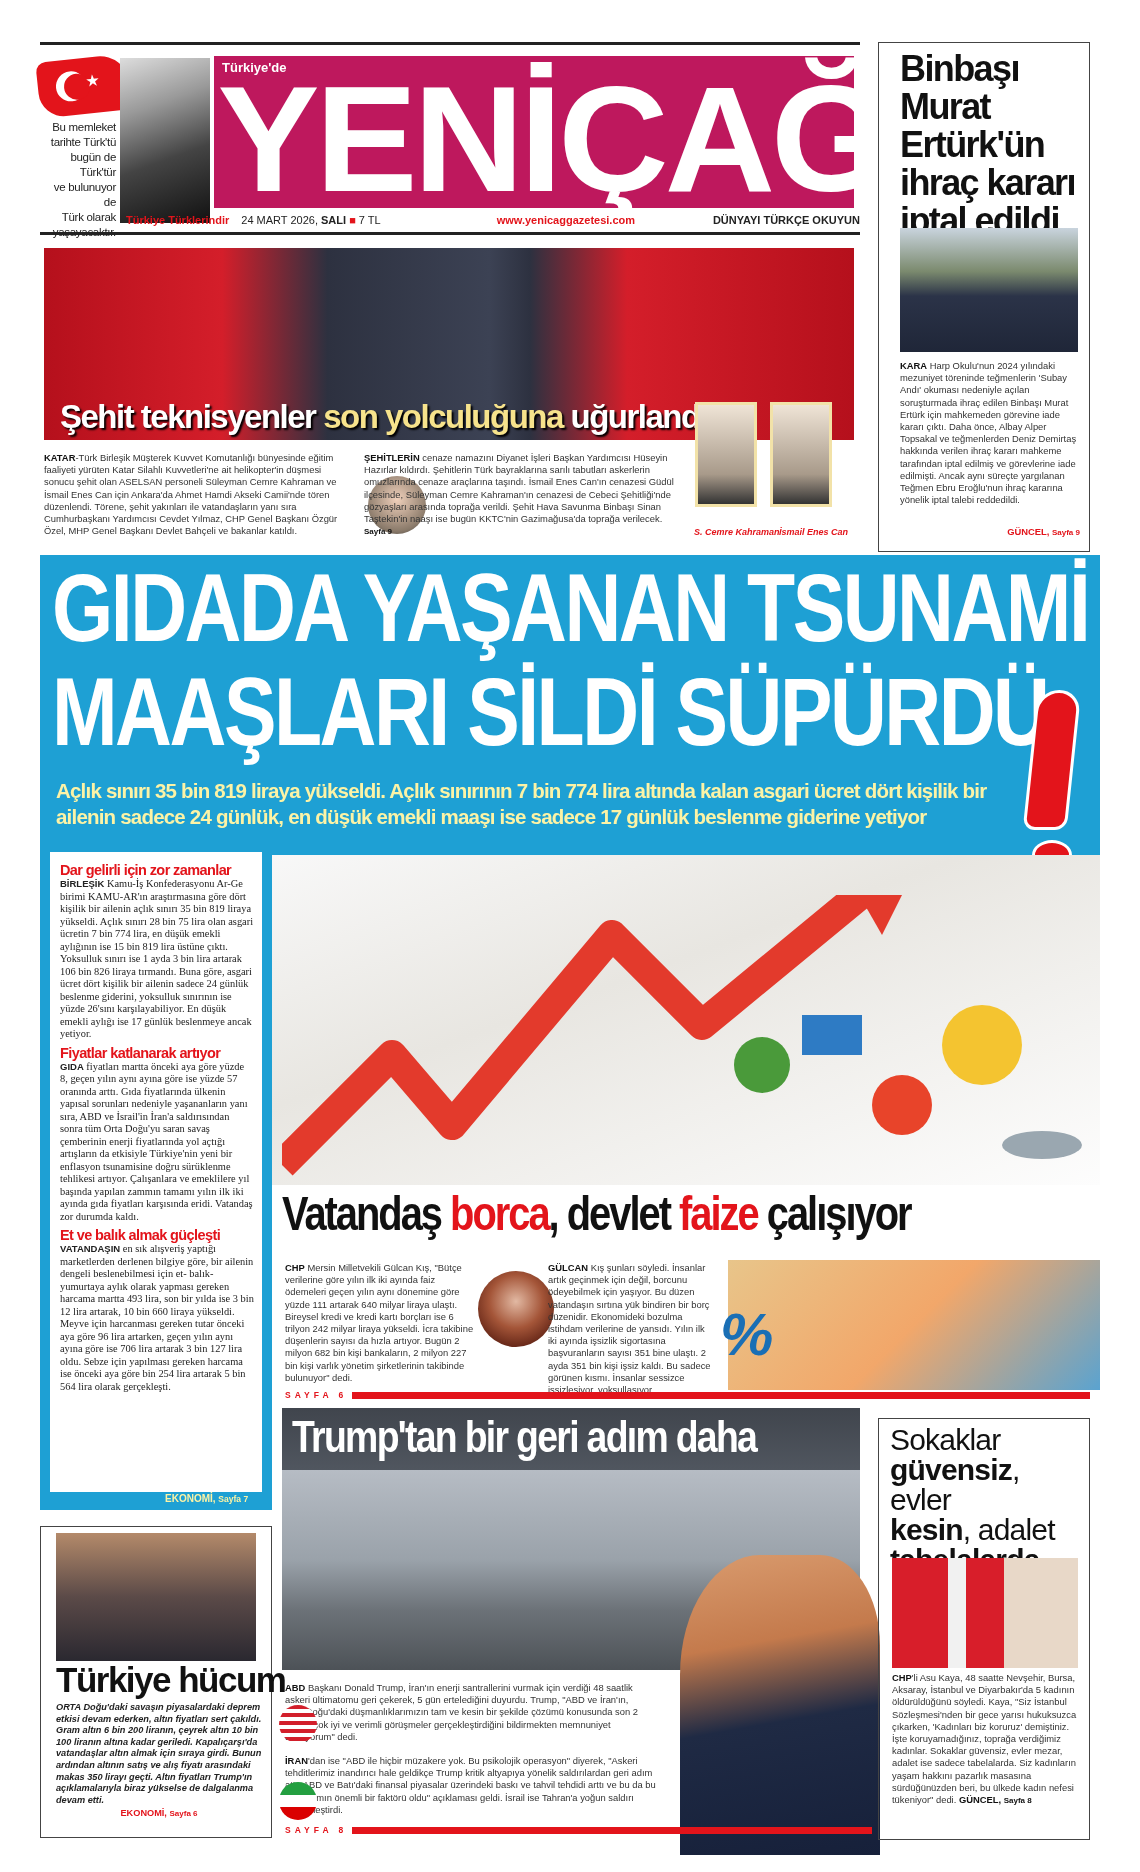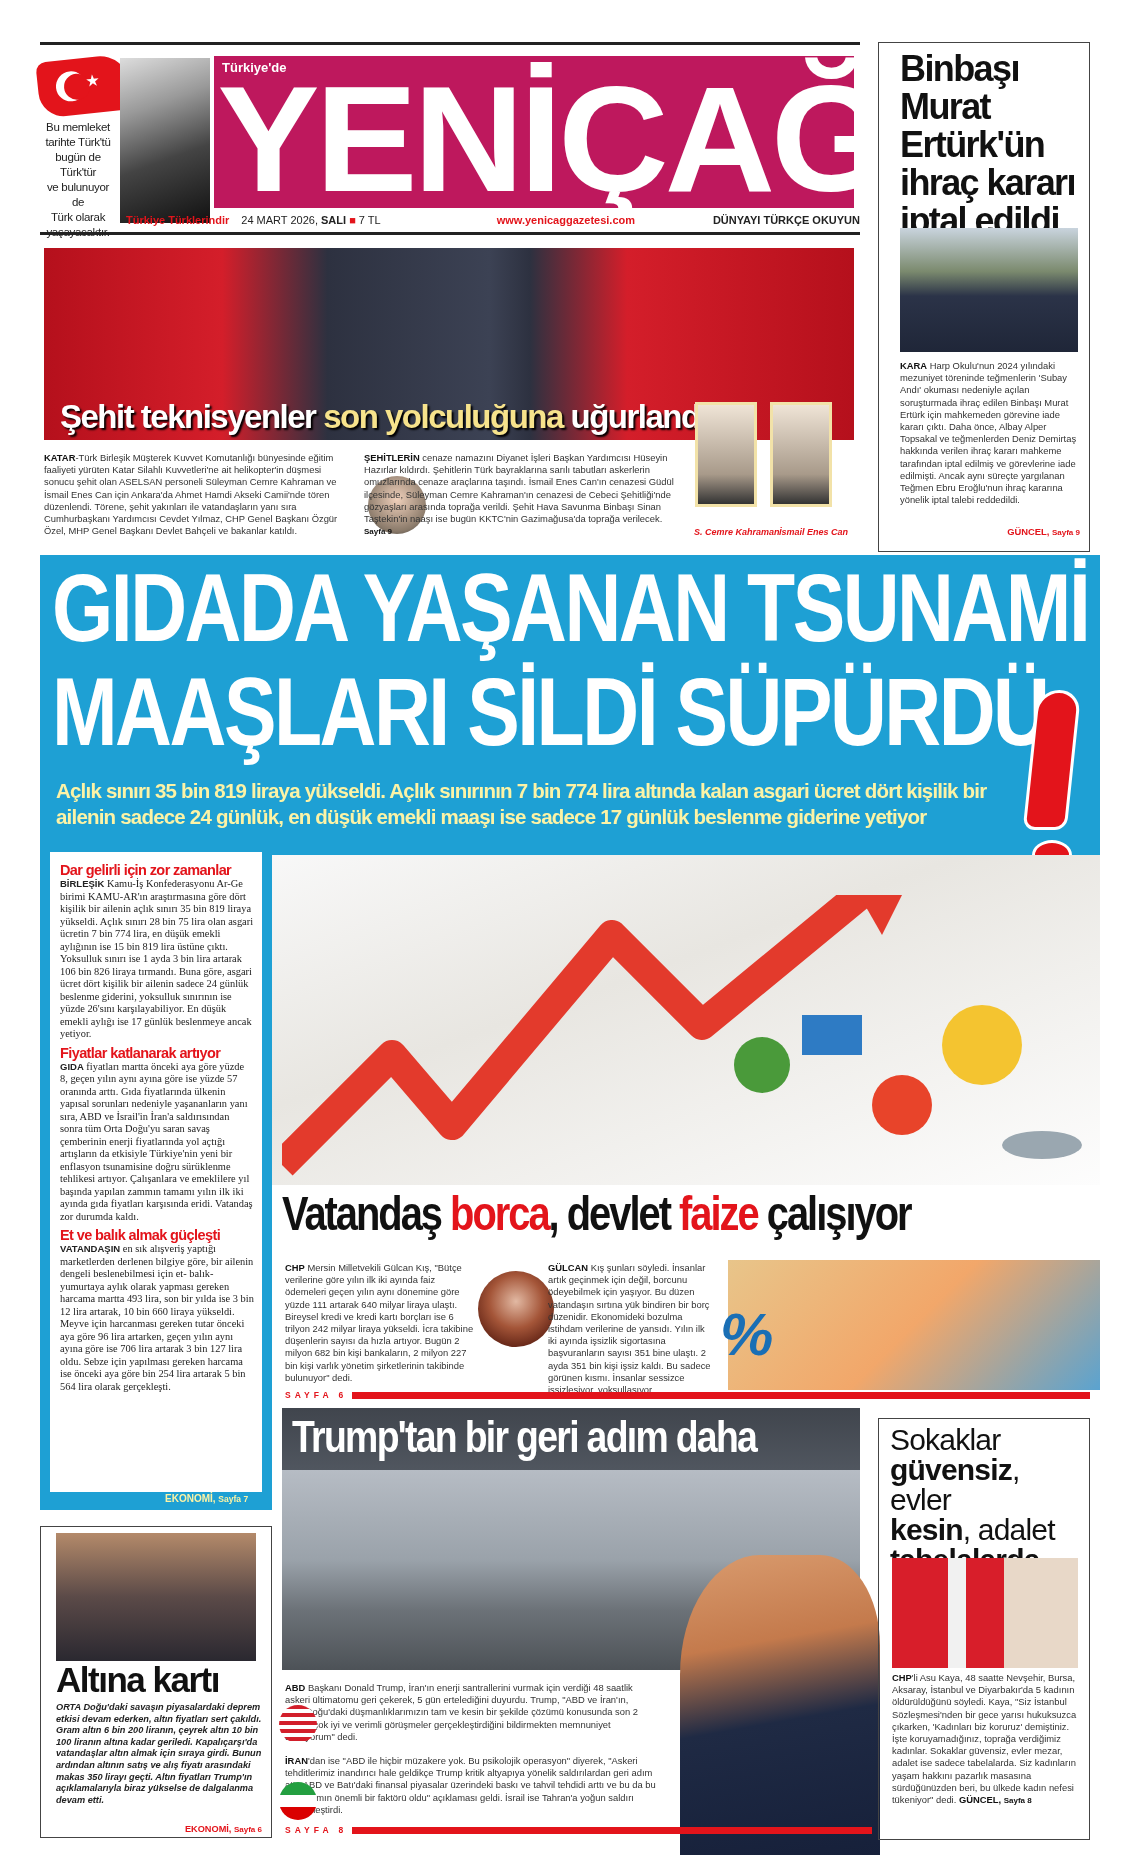--- a/index.html
+++ b/index.html
@@ -4,21 +4,21 @@
 <style>
 *{box-sizing:border-box;margin:0;padding:0}
 html,body{width:1140px;height:1872px;background:#fff;overflow:hidden}
 body{position:relative;font-family:"Liberation Sans",sans-serif;color:#222}
 .abs{position:absolute}
 .topline{left:40px;top:42px;width:820px;height:3px;background:#222}
 .flag{left:38px;top:58px;width:92px;height:56px;background:#e3141b;border-radius:10px 30px 8px 25px;transform:rotate(-6deg)}
 .flag .moon{position:absolute;left:18px;top:12px;width:30px;height:30px;border-radius:50%;background:#fff}
 .flag .moon2{position:absolute;left:26px;top:15px;width:26px;height:26px;border-radius:50%;background:#e3141b}
 .flag .star{position:absolute;left:48px;top:14px;color:#fff;font-size:16px}
-.motto{left:40px;top:120px;width:76px;text-align:center;font-size:11.5px;line-height:15px;color:#222;letter-spacing:-.3px}
+.motto{left:40px;top:120px;width:76px;text-align:right;font-size:11.5px;line-height:15px;color:#222;letter-spacing:-.3px}
 .ataturk{left:120px;top:58px;width:90px;height:165px;background:linear-gradient(160deg,#ddd 0%,#999 30%,#444 60%,#111 100%)}
 .masthead{left:214px;top:56px;width:640px;height:152px;background:#be185d}
 .mast-pre{left:8px;top:4px;color:#fff;font-size:13px;font-weight:bold}
 .mast-title{left:10px;top:8px;color:#fff;font-size:150px;line-height:150px;font-weight:bold;letter-spacing:-4px;transform:scaleX(1.02)}
 .infobar{left:40px;top:210px;width:820px;height:20px;font-size:11px;display:flex;align-items:center;gap:12px}
 .infobar .red{color:#e3141b;font-weight:bold}
 .bottomline{left:40px;top:232px;width:820px;height:3px;background:#222}
 .funeral{left:44px;top:248px;width:810px;height:192px;background:linear-gradient(90deg,#b5101c 0%,#d41e2a 22%,#2d3140 35%,#3c4254 55%,#2d3140 60%,#d41e2a 72%,#b5101c 100%)}
 .funeral-head{left:60px;top:398px;font-size:33px;color:#fff;font-weight:bold;letter-spacing:-1.5px;text-shadow:2px 2px 2px #000;white-space:nowrap}
 .funeral-head .y{color:#f7e38c}
@@ -182,24 +182,24 @@
 <div class="abs flagcirc usa" style="left:279px;top:1705px"></div>
 <div class="abs body" style="left:285px;top:1755px;width:380px">
   <b>İRAN</b><span>'dan ise "ABD ile hiçbir müzakere yok. Bu psikolojik operasyon" diyerek, "Askeri tehditlerimiz inandırıcı hale geldikçe Trump kritik altyapıya yönelik saldırılardan geri adım attı. ABD ve Batı'daki finansal piyasalar üzerindeki baskı ve tahvil tehdidi arttı ve bu da bu geri adımın önemli bir faktörü oldu" açıklaması geldi. İsrail ise Tahran'a yoğun saldırı gerçekleştirdi.</span>
 </div>
 <div class="abs flagcirc iran" style="left:279px;top:1782px"></div>
 <div class="abs sayfa" style="left:285px;top:1825px">SAYFA 8</div>
 <div class="abs redbar" style="left:352px;top:1827px;width:520px"></div>
 
 <div class="abs gold"></div>
 <div class="abs goldimg"></div>
-<div class="abs goldtitle">Altına kartı</div>
+<div class="abs goldtitle">Türkiye hücum</div>
 <div class="abs goldtext">
   <span>ORTA</span><span> Doğu'daki savaşın piyasalardaki deprem etkisi devam ederken, altın fiyatları sert çakıldı. Gram altın 6 bin 200 liranın, çeyrek altın 10 bin 100 liranın altına kadar geriledi. Kapalıçarşı'da vatandaşlar altın almak için sıraya girdi. Bunun ardından altının satış ve alış fiyatı arasındaki makas 350 lirayı geçti. Altın fiyatları Trump'ın açıklamalarıyla biraz yükselse de dalgalanma devam etti.</span>
-  <div style="text-align:right;color:#e3141b;font-style:normal;margin-top:18px"><span>EKONOMİ,</span> <span style="font-size:8px">Sayfa 6</span></div>
+  <div style="text-align:center;color:#e3141b;font-style:normal;margin-top:2px"><span>EKONOMİ,</span> <span style="font-size:8px">Sayfa 6</span></div>
 </div>
 
 <div class="abs rightbox"></div>
 <div class="abs rtitle">
   <div>Sokaklar</div>
   <div><b>güvensiz</b><span>, evler</span></div>
   <div><b>kesin</b><span>, adalet</span></div>
   <div><b>tabelalarda</b></div>
 </div>
 <div class="abs rimg"></div>

